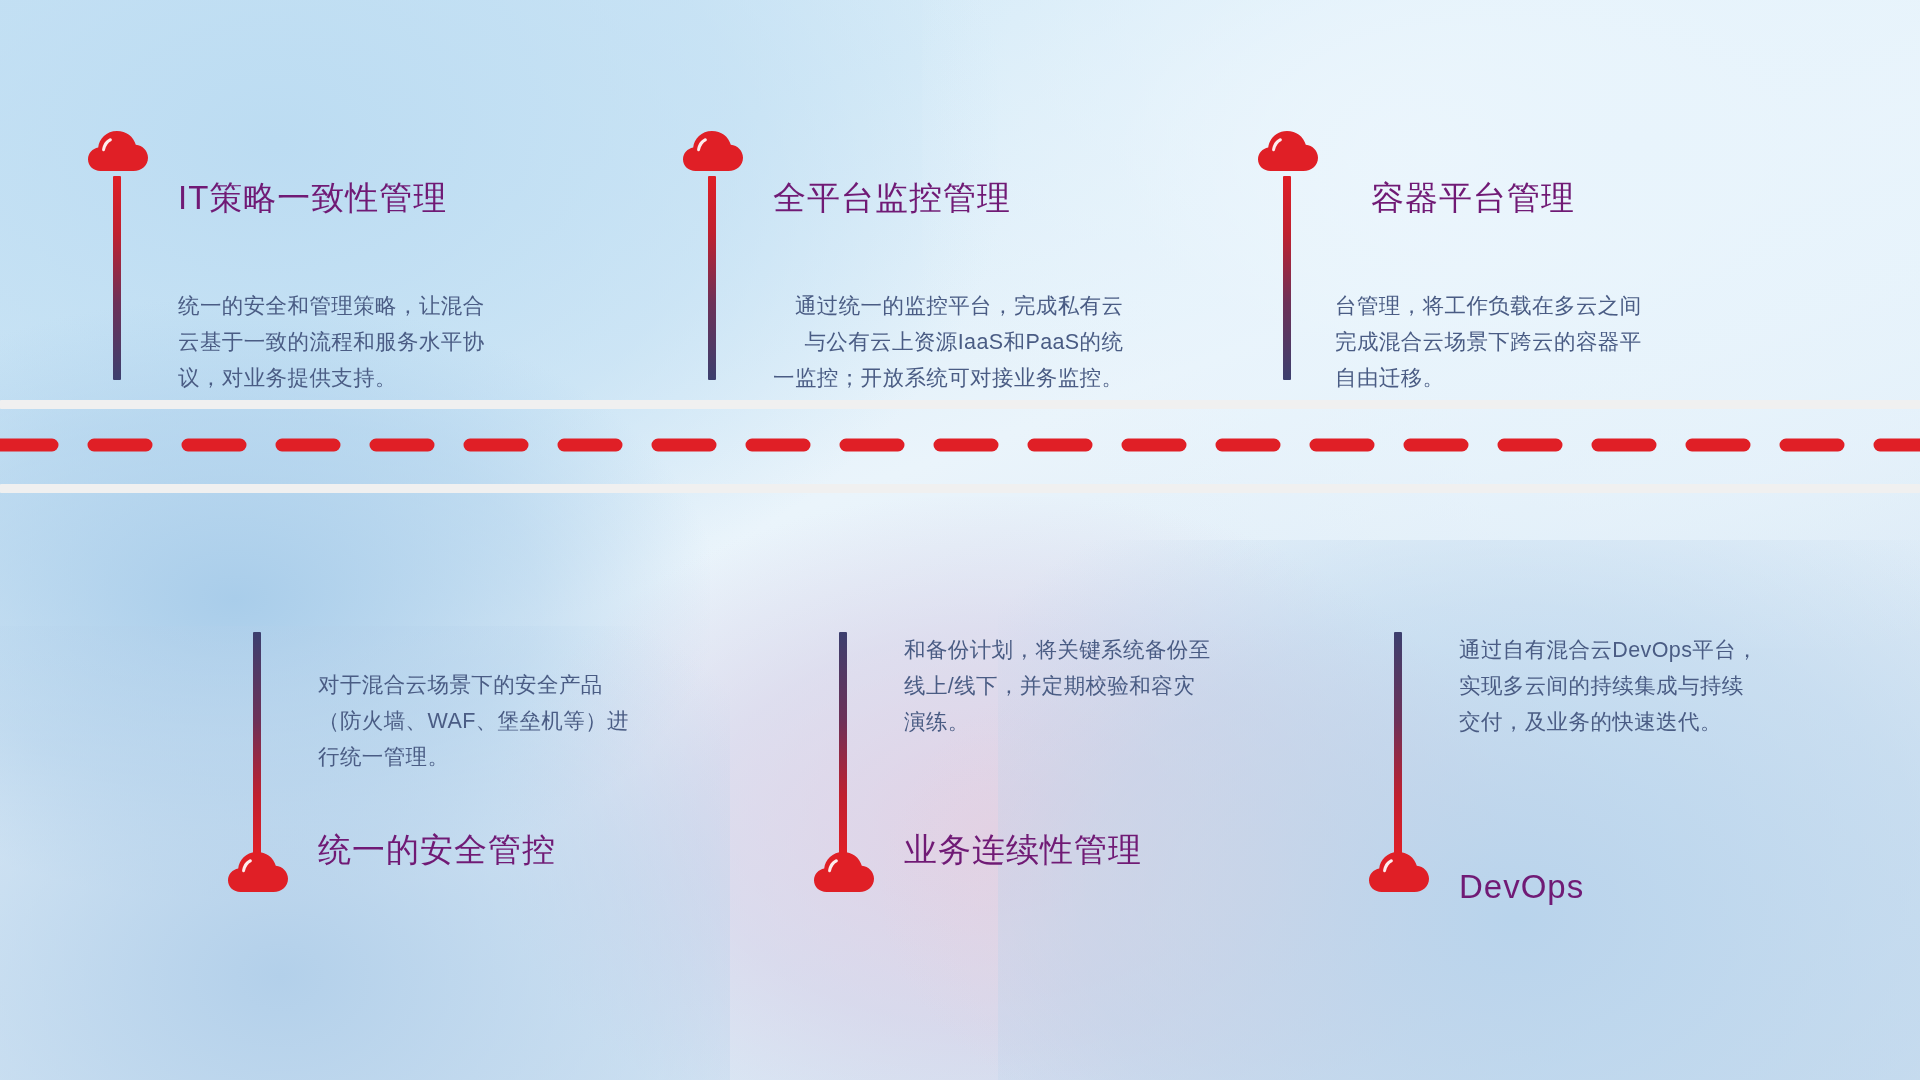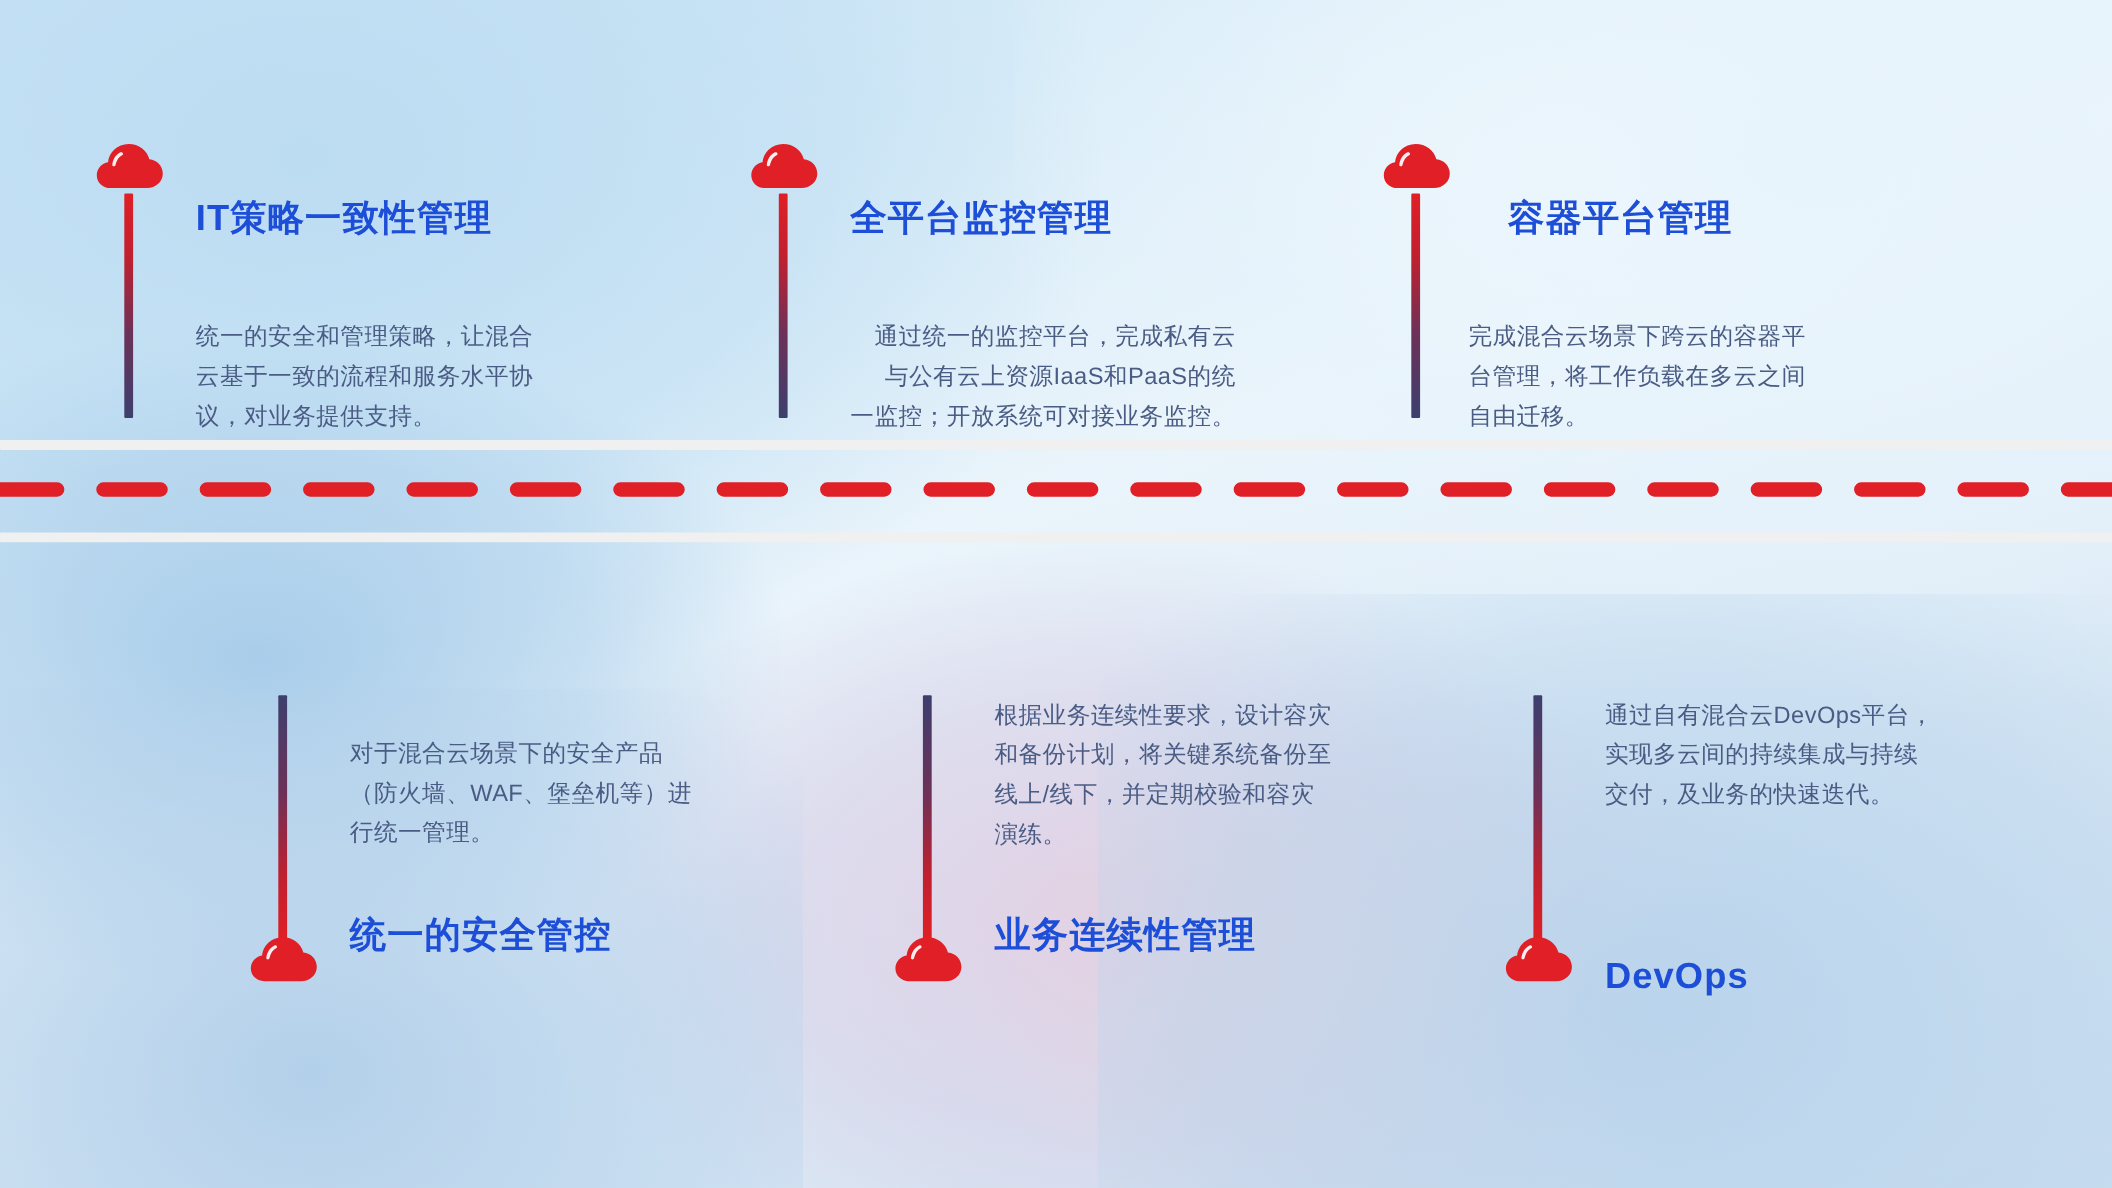--- a/index.html
+++ b/index.html
@@ -79,22 +79,22 @@
   }
   .stem-top { background:linear-gradient(180deg,#e01f26 0%, #c0202f 28%, #6d3158 62%, #3c3f6e 100%); }
   .stem-bot { background:linear-gradient(180deg,#3c3f6e 0%, #6d3158 40%, #c0202f 74%, #e01f26 100%); }
 
   .cloud { position:absolute; width:66px; height:48px; }
   .cloud svg { display:block; width:100%; height:100%; }
 
   .col-title {
     position:absolute;
     font-size:33px;
-    font-weight:bold;
-    color:#1d4ed8;
+    font-weight:normal;
+    color:#701a75;
     letter-spacing:1px;
     white-space:nowrap;
   }
   .col-body {
     position:absolute;
     font-size:21.5px;
     line-height:36px;
     color:#4a5c84;
     letter-spacing:0.4px;
   }
@@ -162,22 +162,22 @@
   <div class="col" style="left:1235px;">
     <div class="cloud" style="left:19px; top:-21px;">
       <svg viewBox="0 0 66 48">
         <path d="M33 2C22.5 2 15 9.8 14.2 18.6 8.6 19.6 4 24.3 4 30.3 4 37.2 9.6 42 16.5 42h33C57.8 42 64 36.2 64 28.8 64 21.9 58.6 16.4 51.8 15.8 49.6 7.7 42.2 2 33 2z" fill="#e01f26"></path>
         <path d="M25.5 9.5c-4.4 2.2-6.8 6.4-7.4 11.2-0.2 1.6 2.4 2.1 2.8 0.5 1-4.2 2.9-7.6 6.4-9.3 1.4-0.7 0.1-3.2-1.8-2.4z" fill="#ffffff" opacity="0.92"></path>
       </svg>
     </div>
     <div class="stem stem-top" style="left:48px; top:26px; height:204px;"></div>
     <div class="col-title" style="left:100px; top:26px;margin-left:36px;">容器平台管理</div>
     <div class="col-body" style="left:100px; top:138px;">
+      <div>台管理，将工作负载在多云之间</div>
       <div>完成混合云场景下跨云的容器平</div>
-      <div>台管理，将工作负载在多云之间</div>
       <div>自由迁移。</div>
     </div>
   </div>
 </div>
 
 <div class="row" id="row-bot">
 
   <div class="col" style="left:0;">
     <div class="stem stem-bot" style="left:253px; top:22px; height:222px;"></div>
     <div class="cloud" style="left:224px; top:240px;">
@@ -196,21 +196,20 @@
 
   <div class="col" style="left:660px;">
     <div class="stem stem-bot" style="left:179px; top:22px; height:222px;"></div>
     <div class="cloud" style="left:150px; top:240px;">
       <svg viewBox="0 0 66 48">
         <path d="M33 2C22.5 2 15 9.8 14.2 18.6 8.6 19.6 4 24.3 4 30.3 4 37.2 9.6 42 16.5 42h33C57.8 42 64 36.2 64 28.8 64 21.9 58.6 16.4 51.8 15.8 49.6 7.7 42.2 2 33 2z" fill="#e01f26"></path>
         <path d="M25.5 9.5c-4.4 2.2-6.8 6.4-7.4 11.2-0.2 1.6 2.4 2.1 2.8 0.5 1-4.2 2.9-7.6 6.4-9.3 1.4-0.7 0.1-3.2-1.8-2.4z" fill="#ffffff" opacity="0.92"></path>
       </svg>
     </div>
     <div class="col-body" style="left:244px; top:22px;">
-      <div>根据业务连续性要求，设计容灾</div>
       <div>和备份计划，将关键系统备份至</div>
       <div>线上/线下，并定期校验和容灾</div>
       <div>演练。</div>
     </div>
     <div class="col-title" style="left:244px; top:218px;">业务连续性管理</div>
   </div>
 
   <div class="col" style="left:1235px;">
     <div class="stem stem-bot" style="left:159px; top:22px; height:222px;"></div>
     <div class="cloud" style="left:130px; top:240px;">

